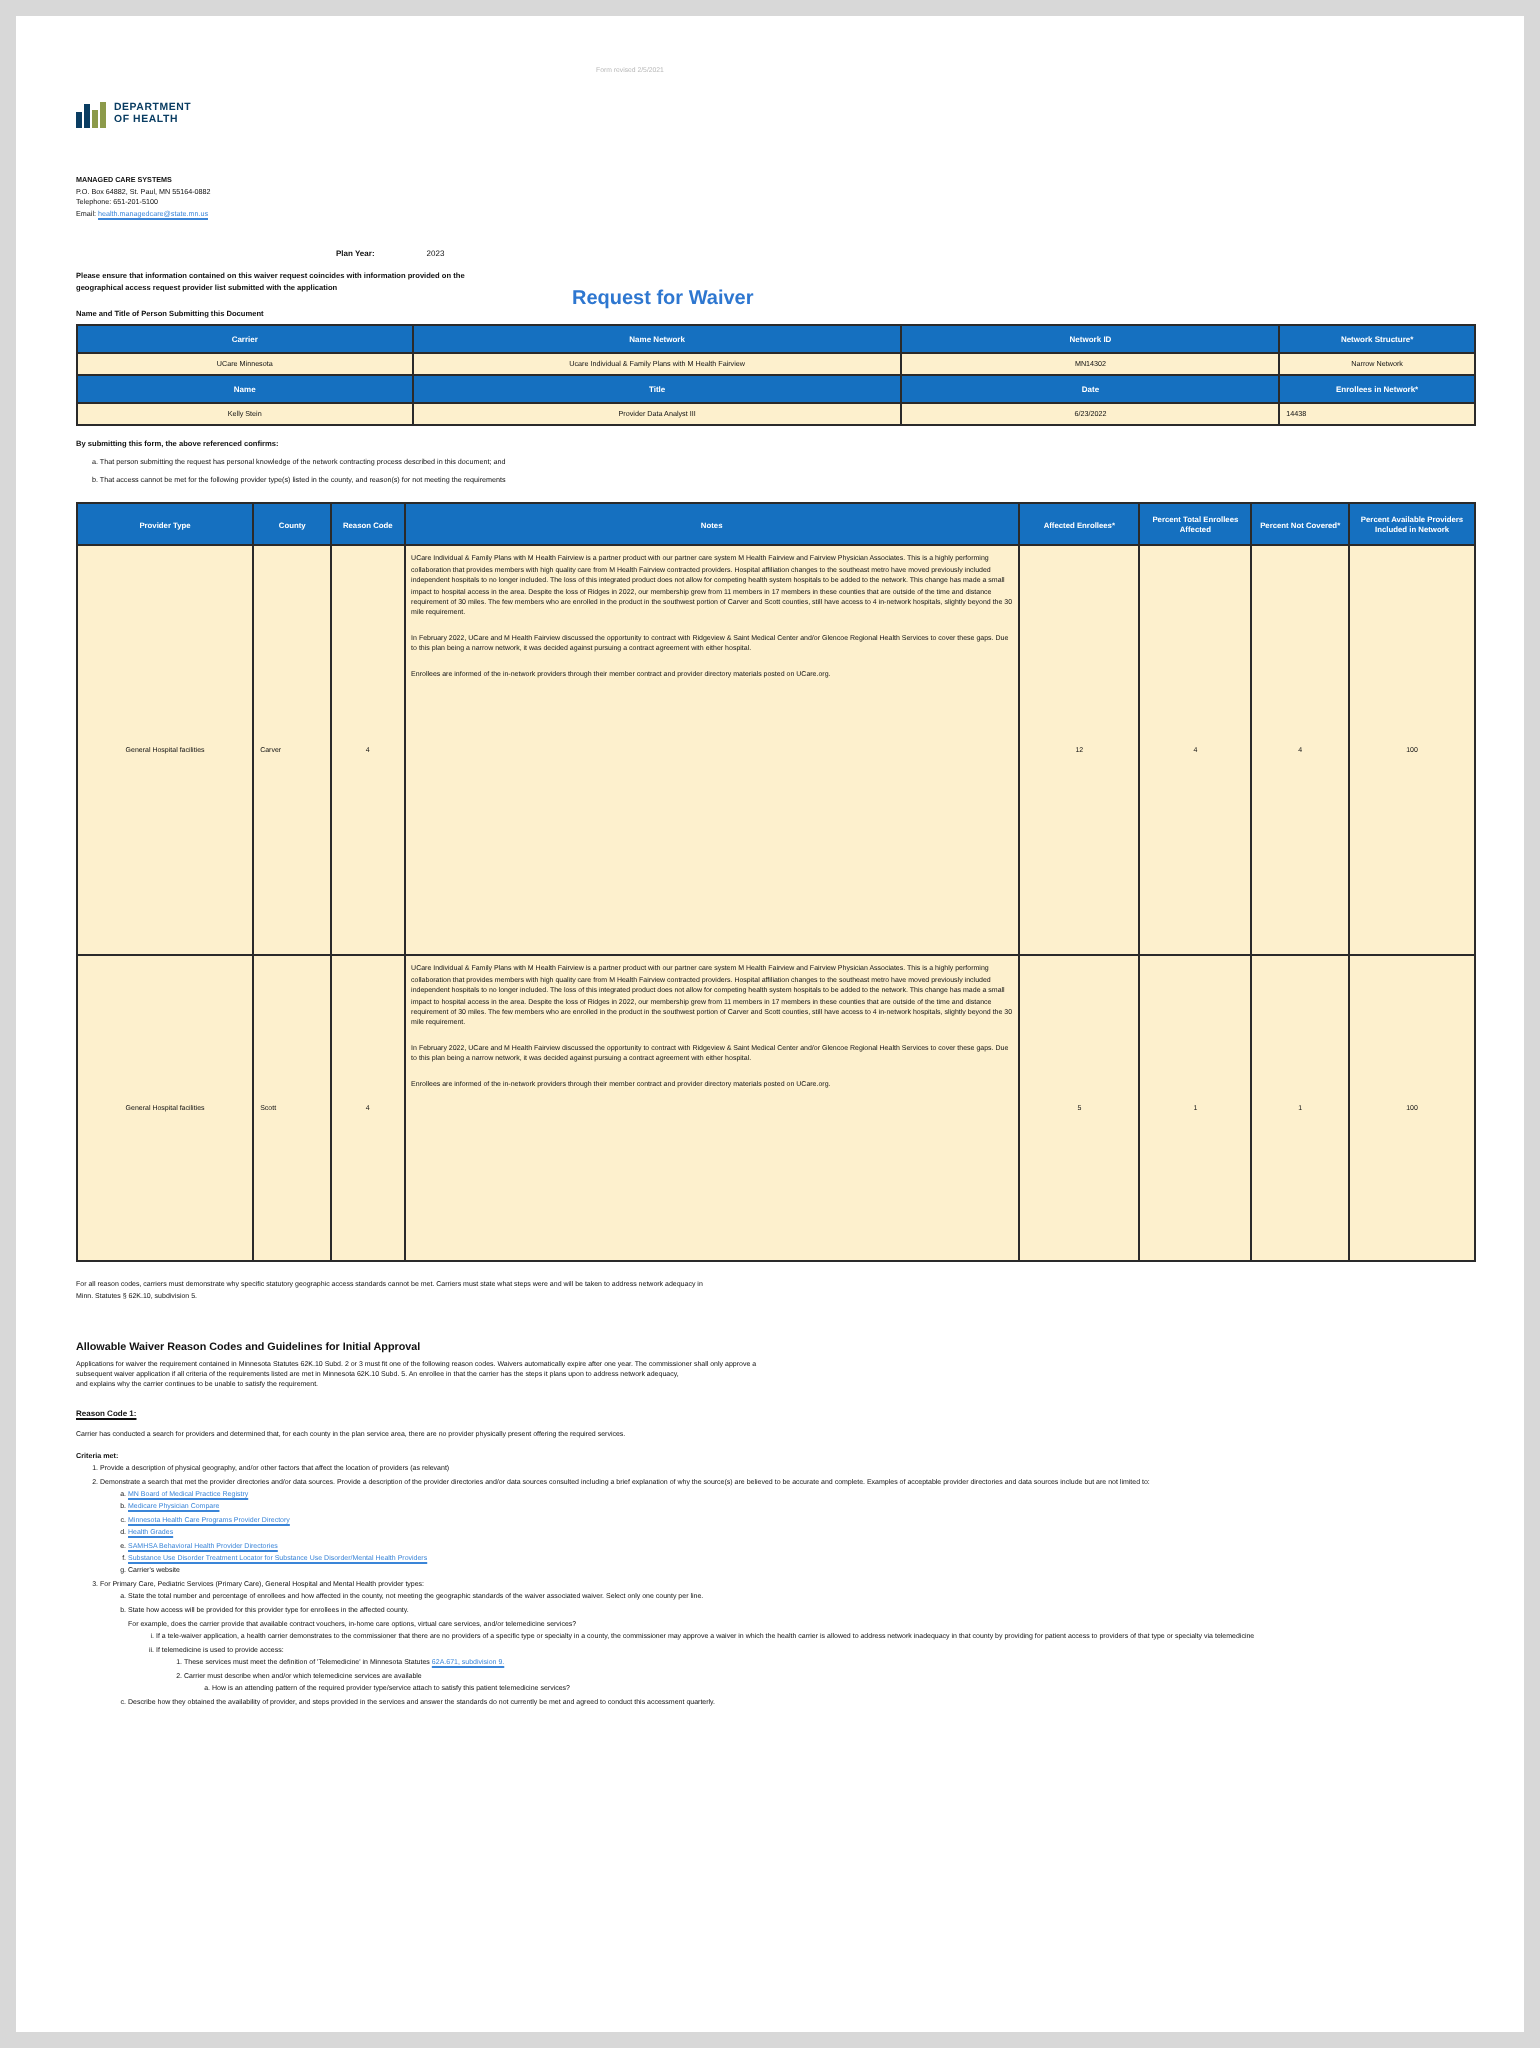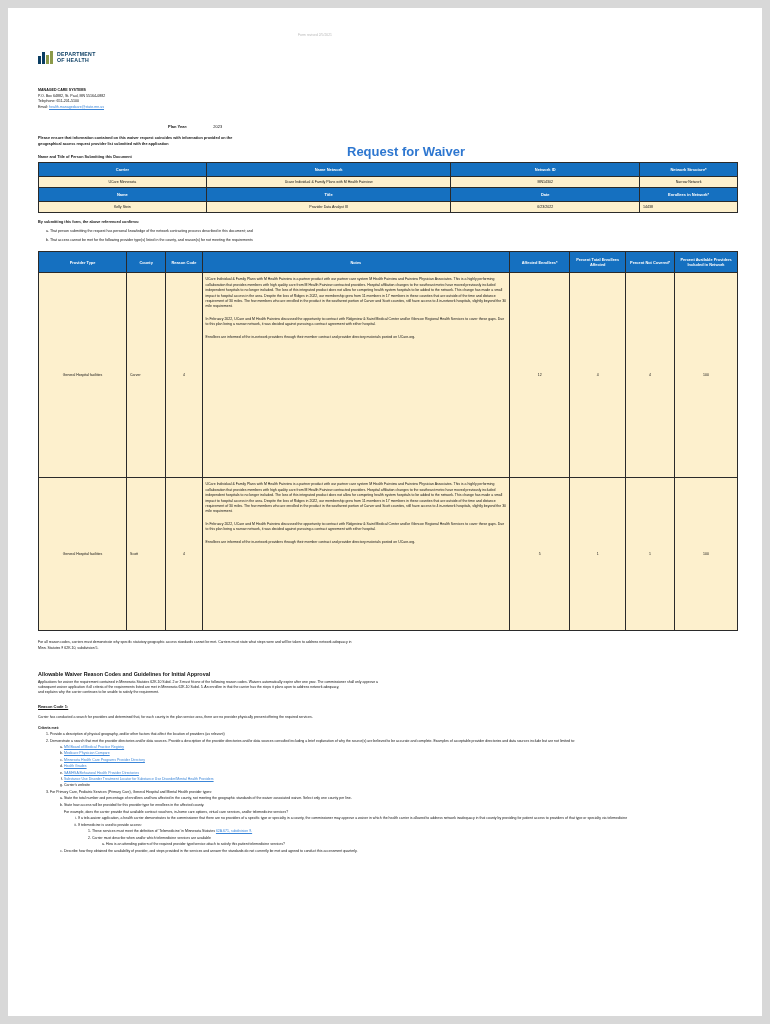--- a/index.html
+++ b/index.html
@@ -30,21 +30,21 @@
   .logo-text { font-size:5.2px; font-weight:bold; line-height:6px; color:#0a3d62; letter-spacing:.3px; }
 
   
   .addr { margin-top:22px; font-size:3.6px; line-height:5.6px; color:#111; }
   .addr .b { font-weight:bold; }
   .addr a { color:#2a6099; text-decoration:underline; }
 
   
   .title {
     position:absolute; left:248px; top:96px; width:240px;
-    text-align:center; color:#2e77d0; font-size:13px; font-weight:bold;
+    color:#2e77d0; font-size:10px; font-weight:bold;
   }
   .watermark {
     position:absolute; left:290px; top:25px;
     font-size:3.4px; color:#b9b9b9;
   }
 
   
   .planyear {
     margin-top:14px; display:flex; gap:4px; font-size:4px; color:#111;
     padding-left:130px;

